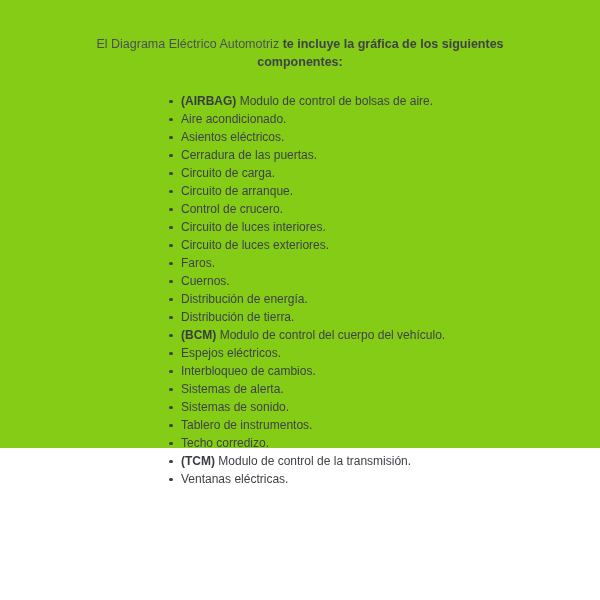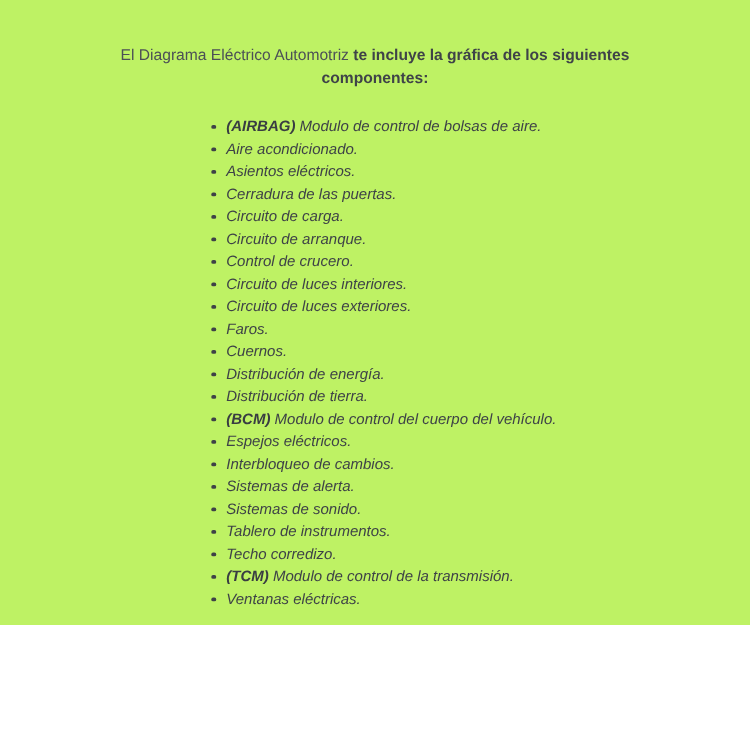--- a/index.html
+++ b/index.html
@@ -9,43 +9,42 @@
   }
   body {
     width: 600px;
     height: 600px;
     overflow: hidden;
     font-family: "Liberation Sans", sans-serif;
     -webkit-font-smoothing: antialiased;
   }
   .page {
     width: 600px;
-    height: 500px;
-    background: #bef264;
+    height: 448px;
+    background: #84cc16;
     box-sizing: border-box;
   }
   .page-title {
     padding-top: 35px;
     text-align: center;
     font-size: 12.5px;
     line-height: 18px;
     color: #4c5056;
     font-weight: 400;
     margin: 0 auto;
     max-width: 460px;
   }
   .page-title .title-bold {
     font-weight: 700;
     color: #3f4348;
   }
   ul.components-list {
     margin: 21px 0 17px 0;
     padding: 0 0 0 169px;
     list-style: none;
-    font-style: italic;
   }
   ul.components-list li {
     position: relative;
     padding-left: 12px;
     font-size: 12px;
     line-height: 18px;
     color: #3e4247;
   }
   ul.components-list li::before {
     content: "";

